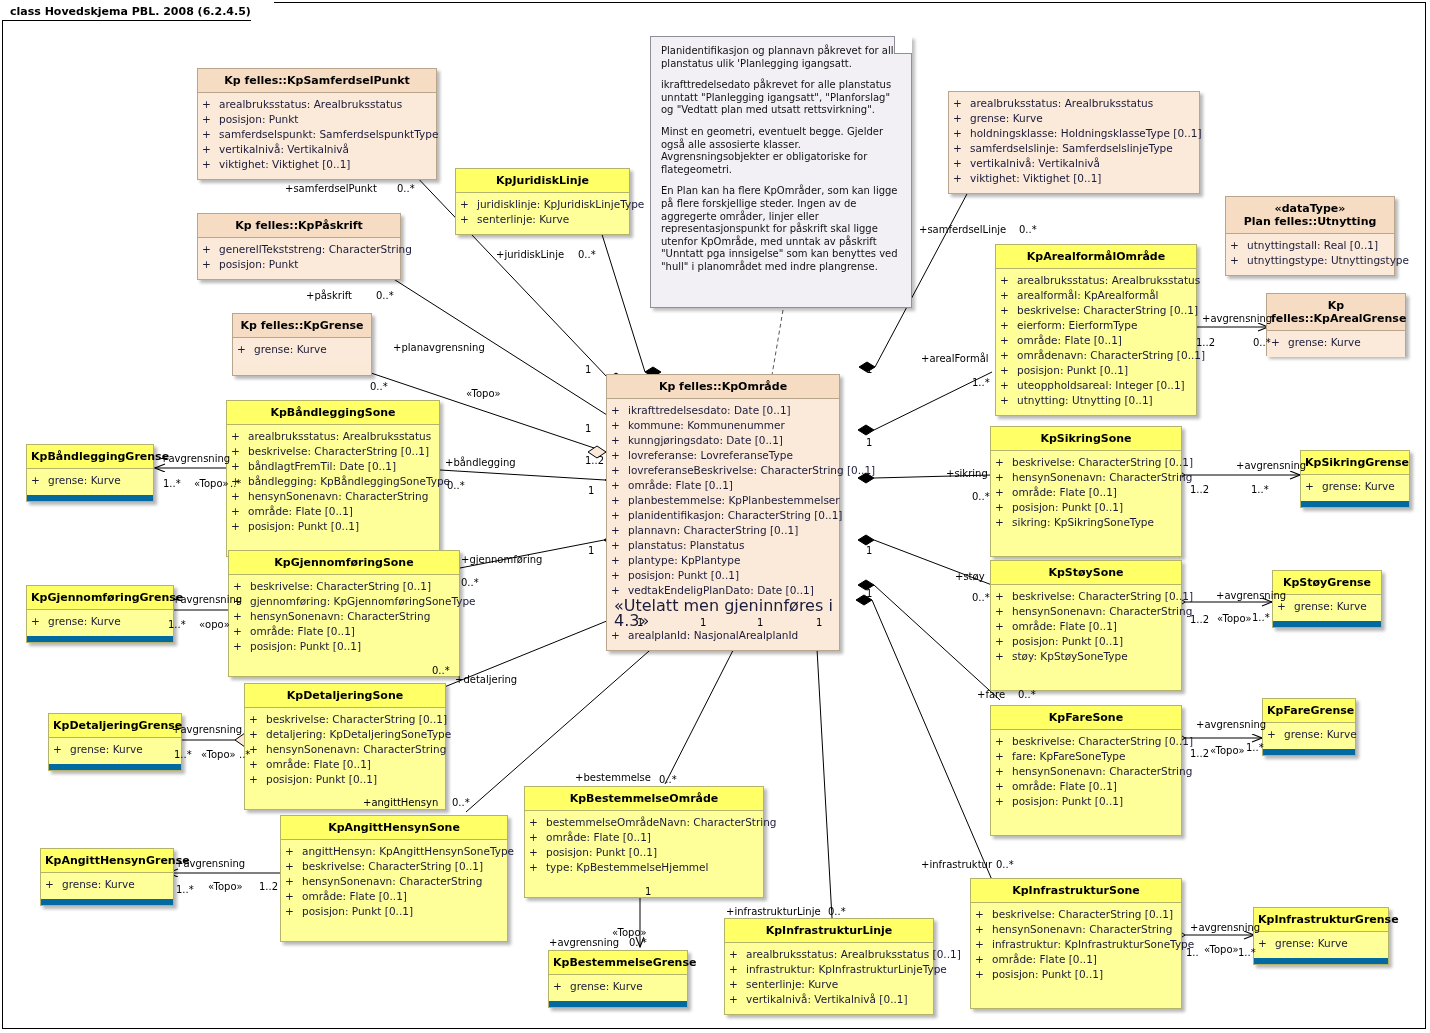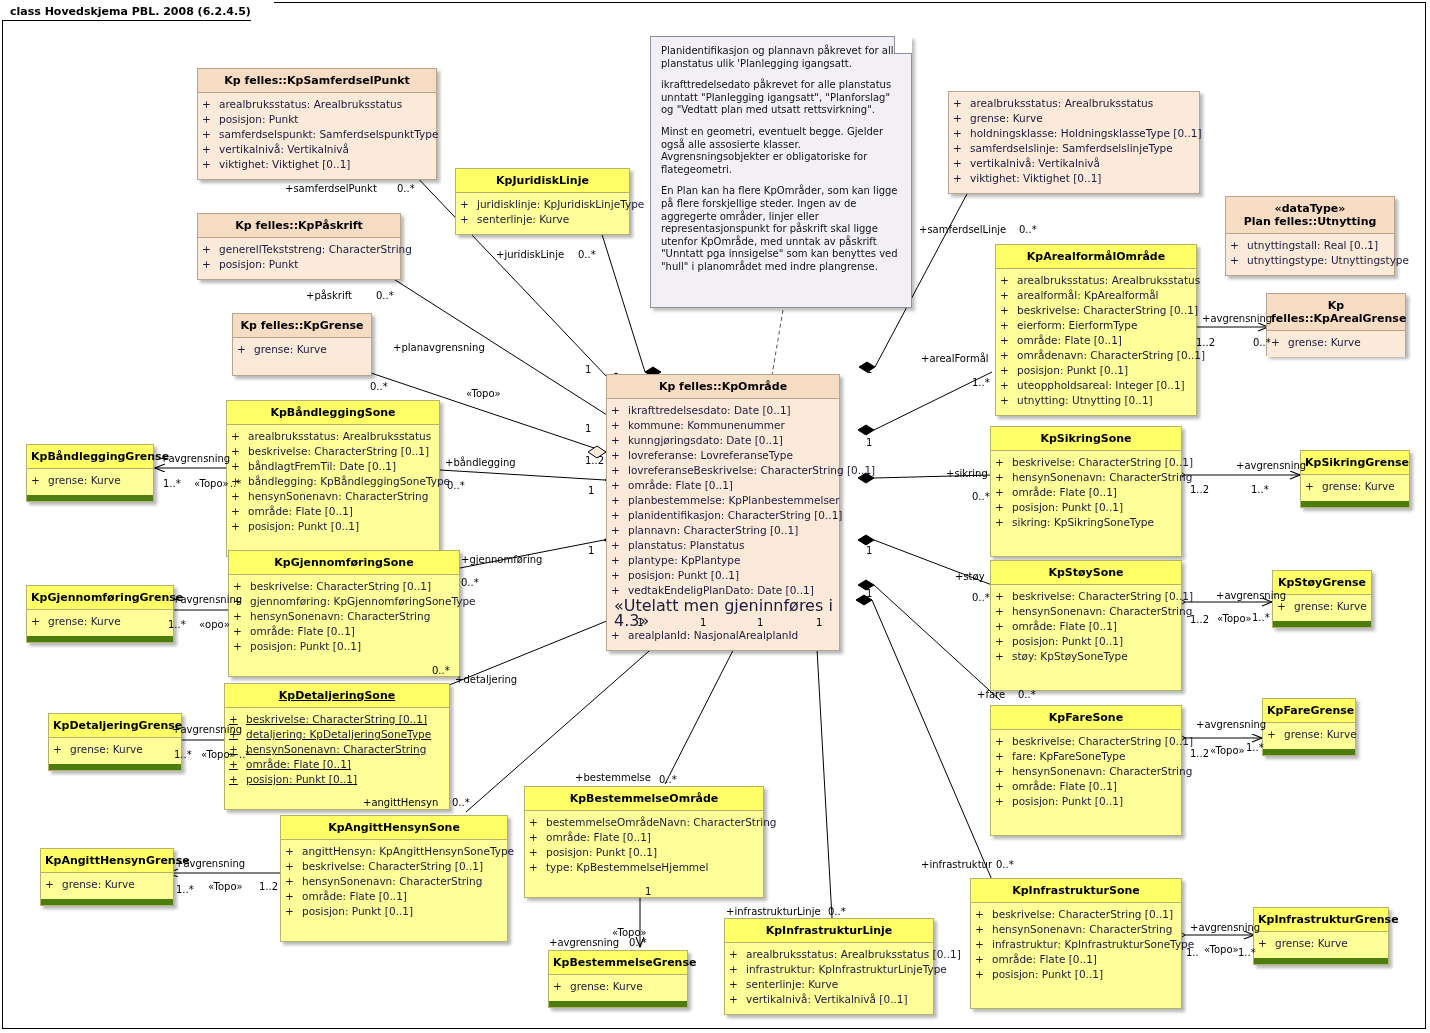--- a/index.html
+++ b/index.html
@@ -18,21 +18,21 @@
   .cls{position:absolute;box-sizing:border-box;border:1px solid #9a9a7a;
        box-shadow:3px 3px 3px rgba(0,0,0,0.28);}
   .cls .hdr{box-sizing:border-box;text-align:center;font-size:11px;font-weight:bold;color:#000;
        padding:5px 4px 5px 4px;line-height:13px;}
   .cls .body{box-sizing:border-box;padding:4px 4px 7px 4px;}
   .cls .attr{font-size:10.5px;color:#1a1a3a;line-height:15px;white-space:nowrap;display:flex;}
   .cls .attr .pl{width:17px;flex:0 0 17px;color:#1a1a3a;}
   .cls .stereo{font-size:16px;color:#1a1a3a;line-height:15px;padding-left:3px;}
 
   
-  .y{background:#4d7c0f;border-color:#b3b36b;}
+  .y{background:#0369a1;border-color:#b3b36b;}
   .y .hdr{background:#ffff66;border-bottom:1px solid #b3b36b;}
   .y .body{background:#ffff99;}
   
   .c{background:#fbe9d8;border-color:#b9a58c;}
   .c .hdr{background:#f7dcc4;border-bottom:1px solid #b9a58c;}
   .c .body{background:#fbead9;}
 
   .note{position:absolute;box-sizing:border-box;background:#f2f0f5;border:1px solid #8f8f9a;
         box-shadow:3px 3px 3px rgba(0,0,0,0.25);padding:8px 10px 8px 10px;}
   .note .fold{position:absolute;right:-1px;top:-1px;width:17px;height:17px;background:#ffffff;
@@ -429,21 +429,21 @@
           <span class="pl">+</span>
           <span>posisjon: Punkt [0..1]</span>
         </div>
       <div class="attr">
           <span class="pl">+</span>
           <span>støy: KpStøySoneType</span>
         </div>
     </div>
   </div>
 
-  <div class="cls y" style="left:1272px;top:570px;width:100px;height:58px;">
+  <div class="cls y" style="left:1272px;top:570px;width:110px;height:58px;">
     <div class="hdr">KpStøyGrense</div>
     <div class="body">
       <div class="attr">
           <span class="pl">+</span>
           <span>grense: Kurve</span>
         </div>
     </div>
   </div>
 
   <div class="cls y" style="left:990px;top:705px;width:192px;">
@@ -591,21 +591,21 @@
   <div class="cls y" style="left:26px;top:585px;width:148px;height:58px;">
     <div class="hdr">KpGjennomføringGrense</div>
     <div class="body">
       <div class="attr">
           <span class="pl">+</span>
           <span>grense: Kurve</span>
         </div>
     </div>
   </div>
 
-  <div class="cls y" style="left:224px;top:683px;width:226px;text-decoration:underline;">
+  <div class="cls y" style="left:244px;top:683px;width:202px;">
     <div class="hdr">KpDetaljeringSone</div>
     <div class="body" style="padding-bottom:22px;">
       <div class="attr">
           <span class="pl">+</span>
           <span>beskrivelse: CharacterString [0..1]</span>
         </div>
       <div class="attr">
           <span class="pl">+</span>
           <span>detaljering: KpDetaljeringSoneType</span>
         </div>

